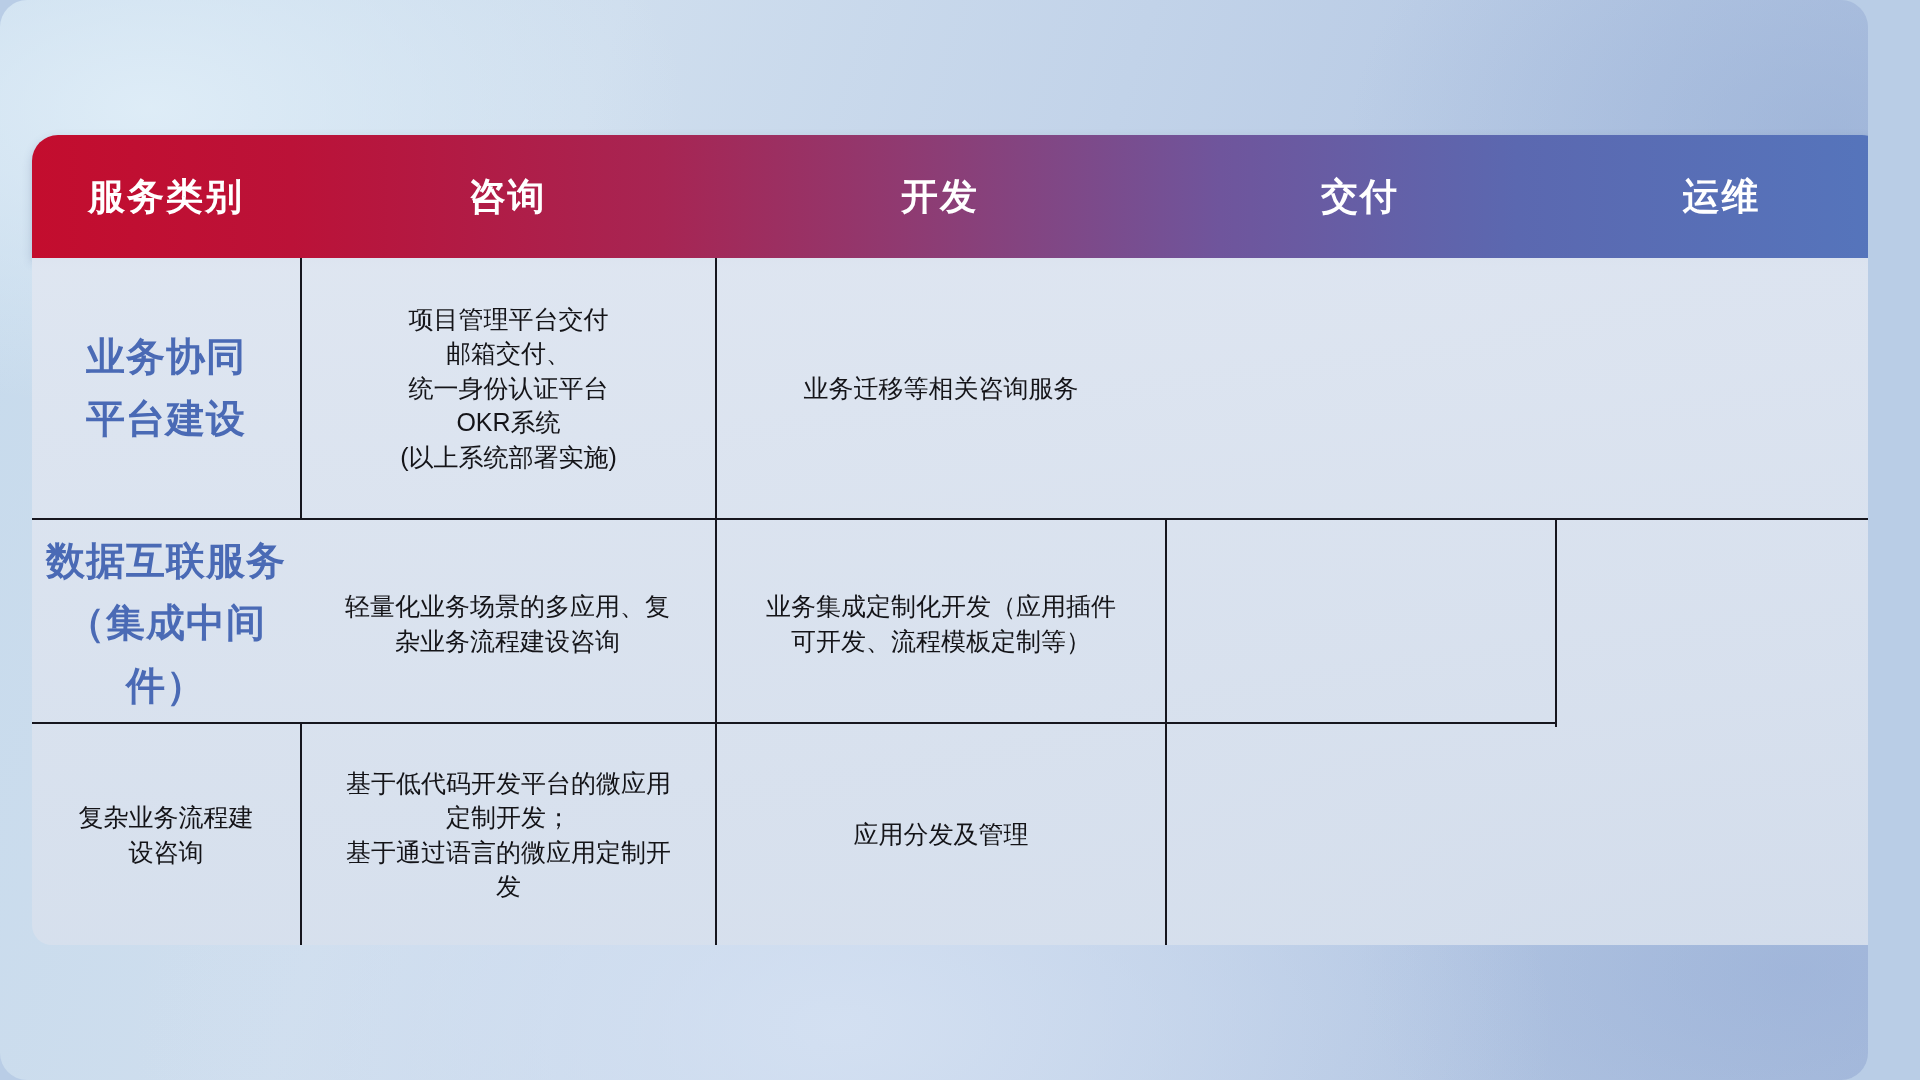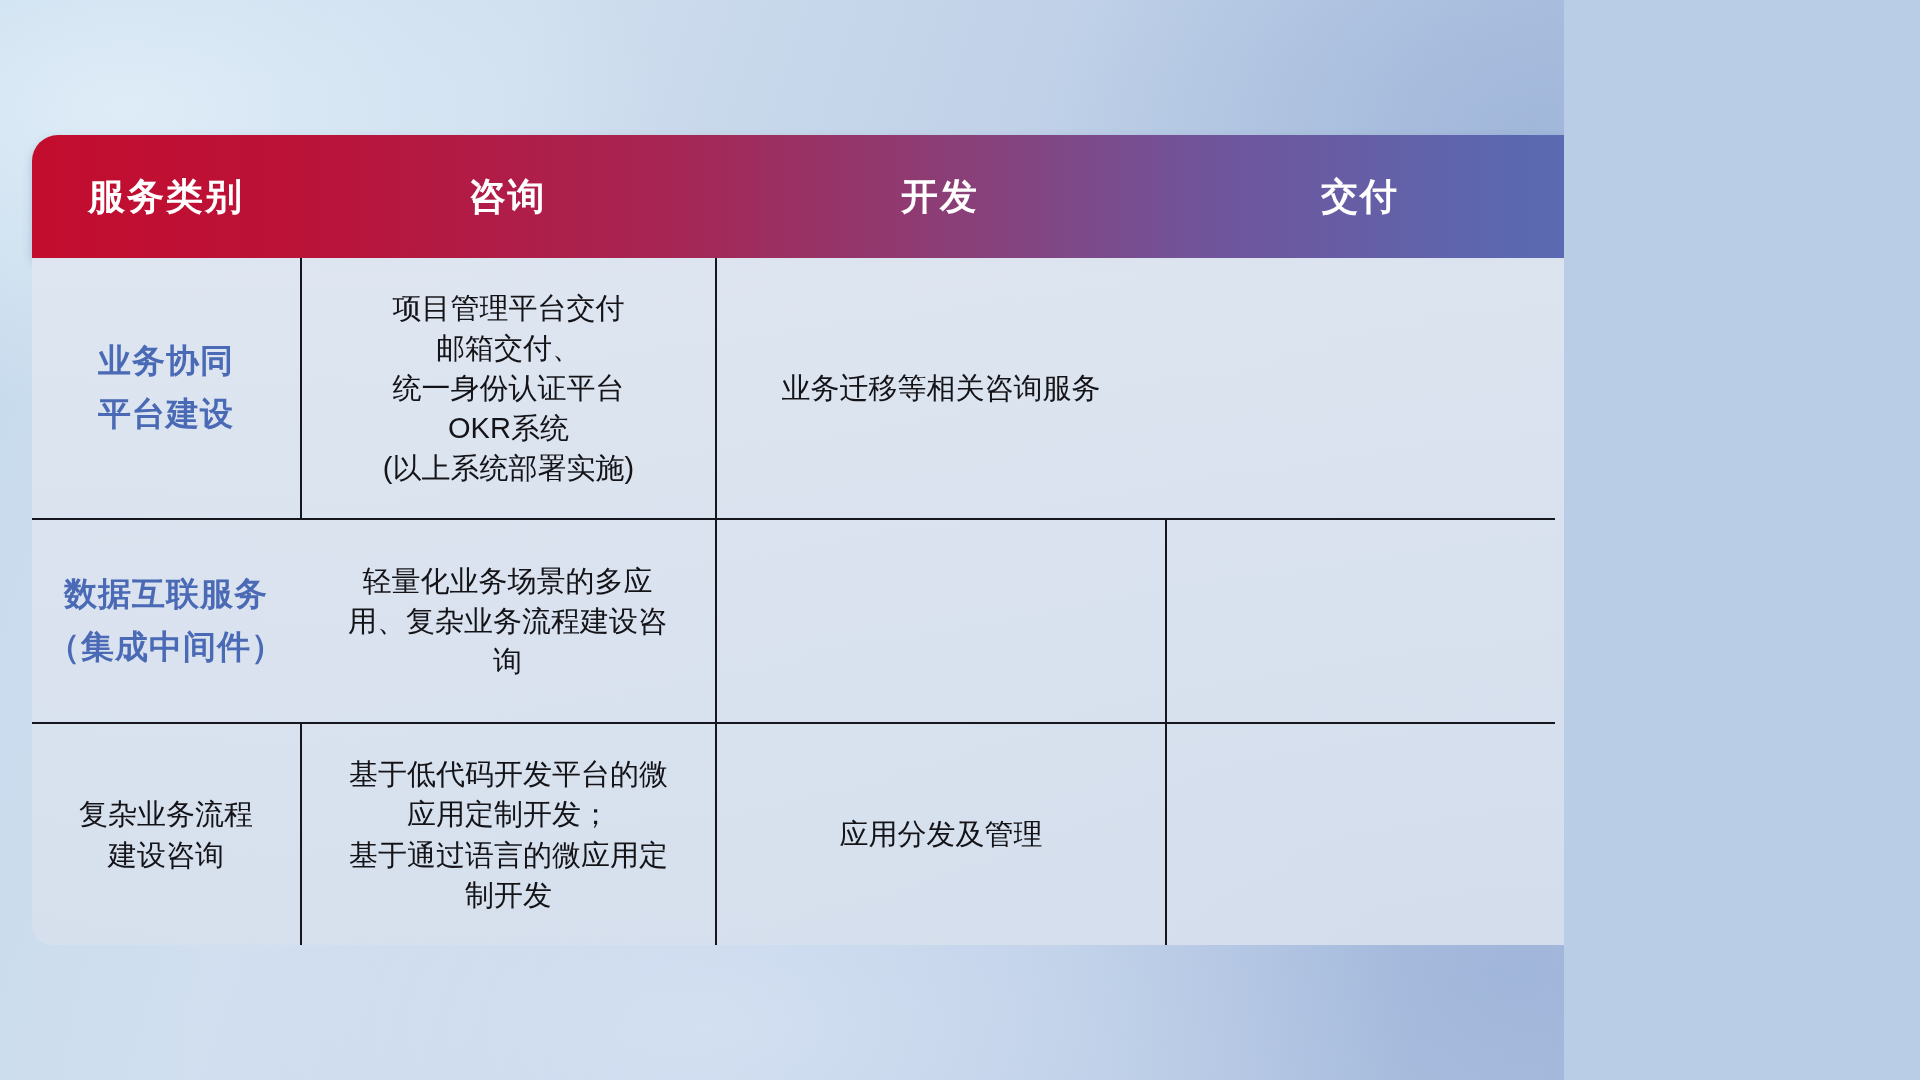--- a/index.html
+++ b/index.html
@@ -2,29 +2,30 @@
 <html><head>
 <meta charset="utf-8">
 <style>
   html, body { margin: 0; padding: 0; }
   body {
     font-family: "Liberation Sans", "DejaVu Sans", sans-serif;
     background: #b9cde6;
   }
   .stage {
     position: relative;
-    width: 1564px;
+    width: 1868px;
     height: 1080px;
     overflow: hidden;
     background:
       radial-gradient(900px 500px at 8% 10%, rgba(224,238,248,0.9), rgba(224,238,248,0) 60%),
       radial-gradient(1100px 600px at 45% 95%, rgba(214,226,243,0.85), rgba(214,226,243,0) 65%),
       radial-gradient(800px 500px at 98% 12%, rgba(148,172,212,0.55), rgba(148,172,212,0) 60%),
       radial-gradient(700px 420px at 96% 90%, rgba(150,173,214,0.5), rgba(150,173,214,0) 62%),
       linear-gradient(108deg, #c6daec 0%, #cfdeee 28%, #c2d3e9 52%, #b4c7e3 76%, #a9bddd 100%);
+    border-radius: 27px;
   }
 
   .svc-table {
     position: absolute;
     left: 32px;
     top: 135px;
     width: 1856px;
   }
 
   .cols {
@@ -59,27 +60,27 @@
   .row.r2 { height: 204px; }
   .row.r3 { height: 223px; }
 
   .cell {
     display: flex;
     align-items: center;
     justify-content: center;
     text-align: center;
     padding: 10px 40px;
     box-sizing: border-box;
-    font-size: 29px;
+    font-size: 25px;
     line-height: 1.38;
     color: #141418;
     white-space: pre-line;
   }
   .cell.cat {
-    font-size: 33px;
+    font-size: 39px;
     font-weight: bold;
     color: #4a6ab5;
     line-height: 1.6;
     letter-spacing: 1px;
     padding: 10px 6px;
   }
   
   .cell.c3, .cell.c4, .cell.c5 { border-left: 2px solid #16161e; }
   
   .row.r2 .cell, .row.r3 .cell { border-top: 2px solid #16161e; }
@@ -108,20 +109,21 @@
 统一身份认证平台
 OKR系统
 (以上系统部署实施)</div>
         <div class="cell c5">业务迁移等相关咨询服务</div>
       </div>
 
       <div class="row r2 cols">
         <div class="cell cat c1">数据互联服务
 （集成中间件）</div>
         <div class="cell c2">轻量化业务场景的多应用、复杂业务流程建设咨询</div>
+        <div class="cell c3">业务集成定制化开发（应用插件可开发、流程模板定制等）</div>
         <div class="cell c4"></div>
         <div class="cell c5"></div>
       </div>
 
       <div class="row r3 cols">
         <div class="cell c2">复杂业务流程建设咨询</div>
         <div class="cell c3">基于低代码开发平台的微应用定制开发；
 基于通过语言的微应用定制开发</div>
         <div class="cell c4">应用分发及管理</div>
         <div class="cell c5"></div>

